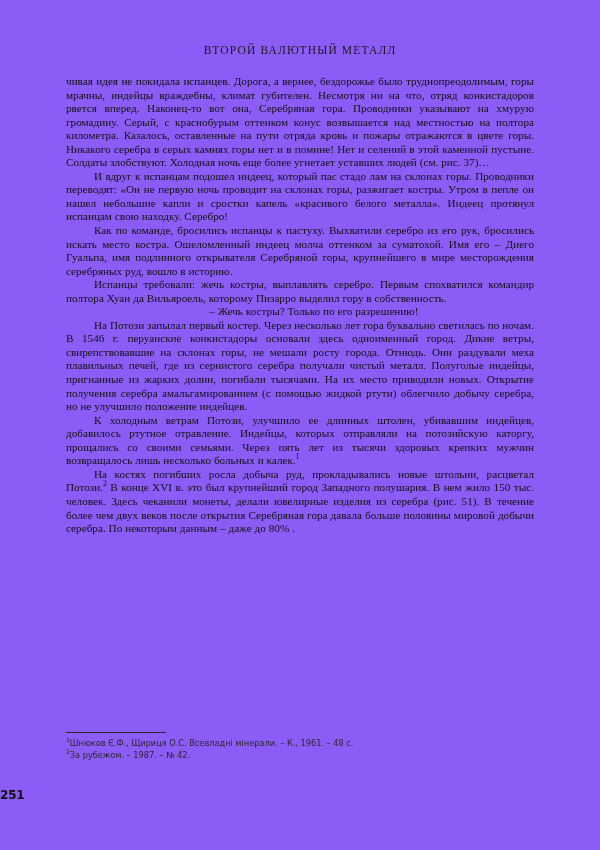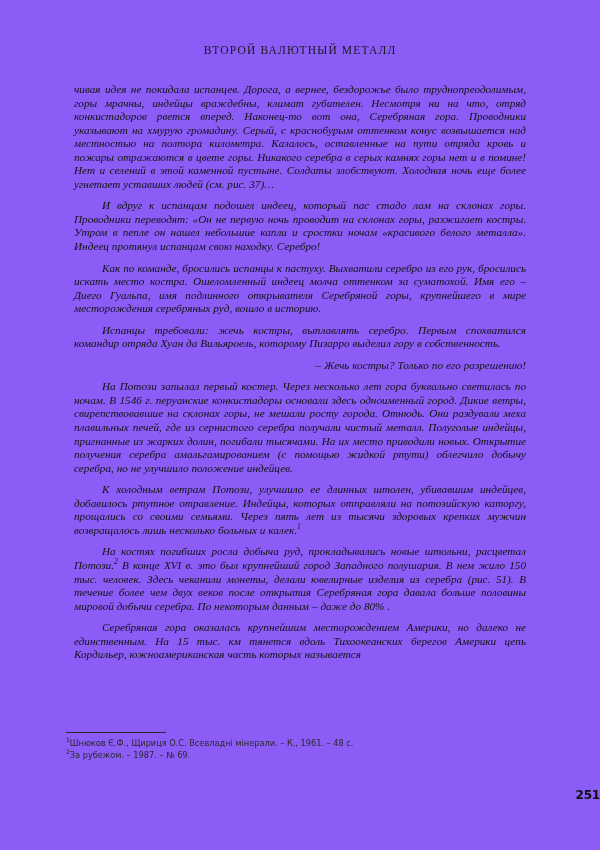--- a/index.html
+++ b/index.html
@@ -31,37 +31,36 @@
     color: #1a1a1a;
     white-space: nowrap;
   }
   .body-col {
     position: absolute;
     left: 66px;
     top: 75px;
     width: 468px;
   }
   p.para {
-    margin: 8px;
+    margin: 0;
     text-align: justify;
     text-justify: inter-word;
     font-size: 11.2px;
     line-height: 13.55px;
     color: #121212;
     text-indent: 28px;
     word-spacing: 0.1px;
     hyphens: manual;
-    font-style: italic;
   }
   p.para.no-indent {
     text-indent: 0;
   }
   p.para.dialogue {
     text-indent: 28px;
-    text-align: right;
+    text-align: center;
   }
   sup.fn {
     font-size: 7.4px;
     vertical-align: super;
     line-height: 0;
   }
   .footnote-block {
     position: absolute;
     left: 66px;
     top: 732px;
@@ -86,60 +85,59 @@
   p.footnote sup {
     font-size: 6px;
     vertical-align: super;
     line-height: 0;
   }
   .page-number {
     position: absolute;
     left: 0;
     top: 788px;
     width: 600px;
-    text-align: right;
+    text-align: left;
     font-family: "DejaVu Sans", "Liberation Sans", sans-serif;
     font-size: 12px;
     font-weight: bold;
     color: #101010;
     letter-spacing: -0.2px;
   }
 </style>
 </head>
 <body>
 
 <div class="page">
 
   <div class="running-head">ВТОРОЙ ВАЛЮТНЫЙ МЕТАЛЛ</div>
 
   <div class="body-col">
 
     <p class="para no-indent">чивая идея не покидала испанцев. Дорога, а вернее, бездорожье было трудно­преодолимым, горы мрачны, индейцы враждебны, климат губителен. Несмо­тря ни на что, отряд конкистадоров рвется вперед. Наконец-то вот она, Сере­бряная гора. Проводники указывают на хмурую громадину. Серый, с красно­бурым оттенком конус возвышается над местностью на полтора километра. Казалось, оставленные на пути отряда кровь и пожары отражаются в цвете горы. Никакого серебра в серых камнях горы нет и в помине! Нет и селений в этой каменной пустыне. Солдаты злобствуют. Холодная ночь еще более угнета­ет уставших людей (см. рис. 37)…</p>
 
-    <p class="para">И вдруг к испанцам подошел индеец, который пас стадо лам на склонах горы. Проводники переводят: «Он не первую ночь проводит на склонах горы, разжигает костры. Утром в пепле он нашел небольшие капли и сростки ночам «красивого белого металла». Индеец протянул испанцам свою наход­ку. Серебро!</p>
+    <p class="para">И вдруг к испанцам подошел индеец, который пас стадо лам на склонах горы. Проводники переводят: «Он не первую ночь проводит на склонах горы, разжигает костры. Утром в пепле он нашел небольшие капли и сростки капель «красивого белого металла». Индеец протянул испанцам свою наход­ку. Серебро!</p>
 
     <p class="para">Как по команде, бросились испанцы к пастуху. Выхватили серебро из его рук, бросились искать место костра. Ошеломленный индеец молча оттенком за суматохой. Имя его – Диего Гуальпа, имя подлинного открывателя Серебряной горы, крупнейшего в мире месторождения серебряных руд, вошло в историю.</p>
 
-    <p class="para">Испанцы требовали: жечь костры, выплавлять серебро. Первым спохва­тился командир отряда Хуан да Вильяроель, которому Пизарро выделил гору в собственность.</p>
+    <p class="para">Испанцы требовали: жечь костры, выплавлять серебро. Первым спохва­тился командир полтора Хуан да Вильяроель, которому Пизарро выделил гору в собственность.</p>
 
     <p class="para dialogue">– Жечь костры? Только по его разрешению!</p>
 
     <p class="para">На Потози запылал первый костер. Через несколько лет гора буквально светилась по ночам. В 1546 г. перуанские конкистадоры основали здесь однои­менный город. Дикие ветры, свирепствовавшие на склонах горы, не мешали росту города. Отнюдь. Они раздували меха плавильных печей, где из сернисто­го серебра получали чистый металл. Полуголые индейцы, пригнанные из жар­ких долин, погибали тысячами. На их место приводили новых. Открытие получения серебра амальгамированием (с помощью жидкой ртути) облегчило добычу серебра, но не улучшило положение индейцев.</p>
 
     <p class="para"><span>К холодным ветрам Потози, улучшило ее длинных штолен, убивавшим индейцев, добавилось ртутное отравление. Индейцы, которых отправляли на потозийскую каторгу, прощались со своими семьями. Через пять лет из тысячи здоровых крепких мужчин возвращалось лишь несколько больных и калек.</span><sup class="fn">1</sup></p>
 
     <p class="para"><span>На костях погибших росла добыча руд, прокладывались новые штольни, расцветал Потози.</span><sup class="fn">2</sup><span> В конце XVI в. это был крупнейший город Западного полу­шария. В нем жило 150 тыс. человек. Здесь чеканили монеты, делали ювелир­ные изделия из серебра (рис. 51). В течение более чем двух веков после откры­тия Серебряная гора давала больше половины мировой добычи серебра. По некоторым данным – даже до 80% .</span></p>
 
-    <p class="para">Серебряная гора оказалась крупнейшим месторождением Америки, но далеко не единственным. На 15 тыс. км тянется вдоль Тихоокеанских берегов Америки цепь Кордильер, южноамериканская часть которых называется</p>
 
   </div>
 
   <div class="footnote-block">
     <hr class="footnote-rule">
 
     <p class="footnote"><sup>1</sup><span>Шнюков Є.Ф., Щириця О.С. Всевладні мінерали. – К., 1961. – 48 с.</span></p>
 
-    <p class="footnote"><sup>2</sup><span>За рубежом. – 1987. – № 69.</span></p>
+    <p class="footnote"><sup>2</sup><span>За рубежом. – 1987. – № 42.</span></p>
   </div>
 
   <div class="page-number">251</div>
 
 </div>
 
 </body></html>

